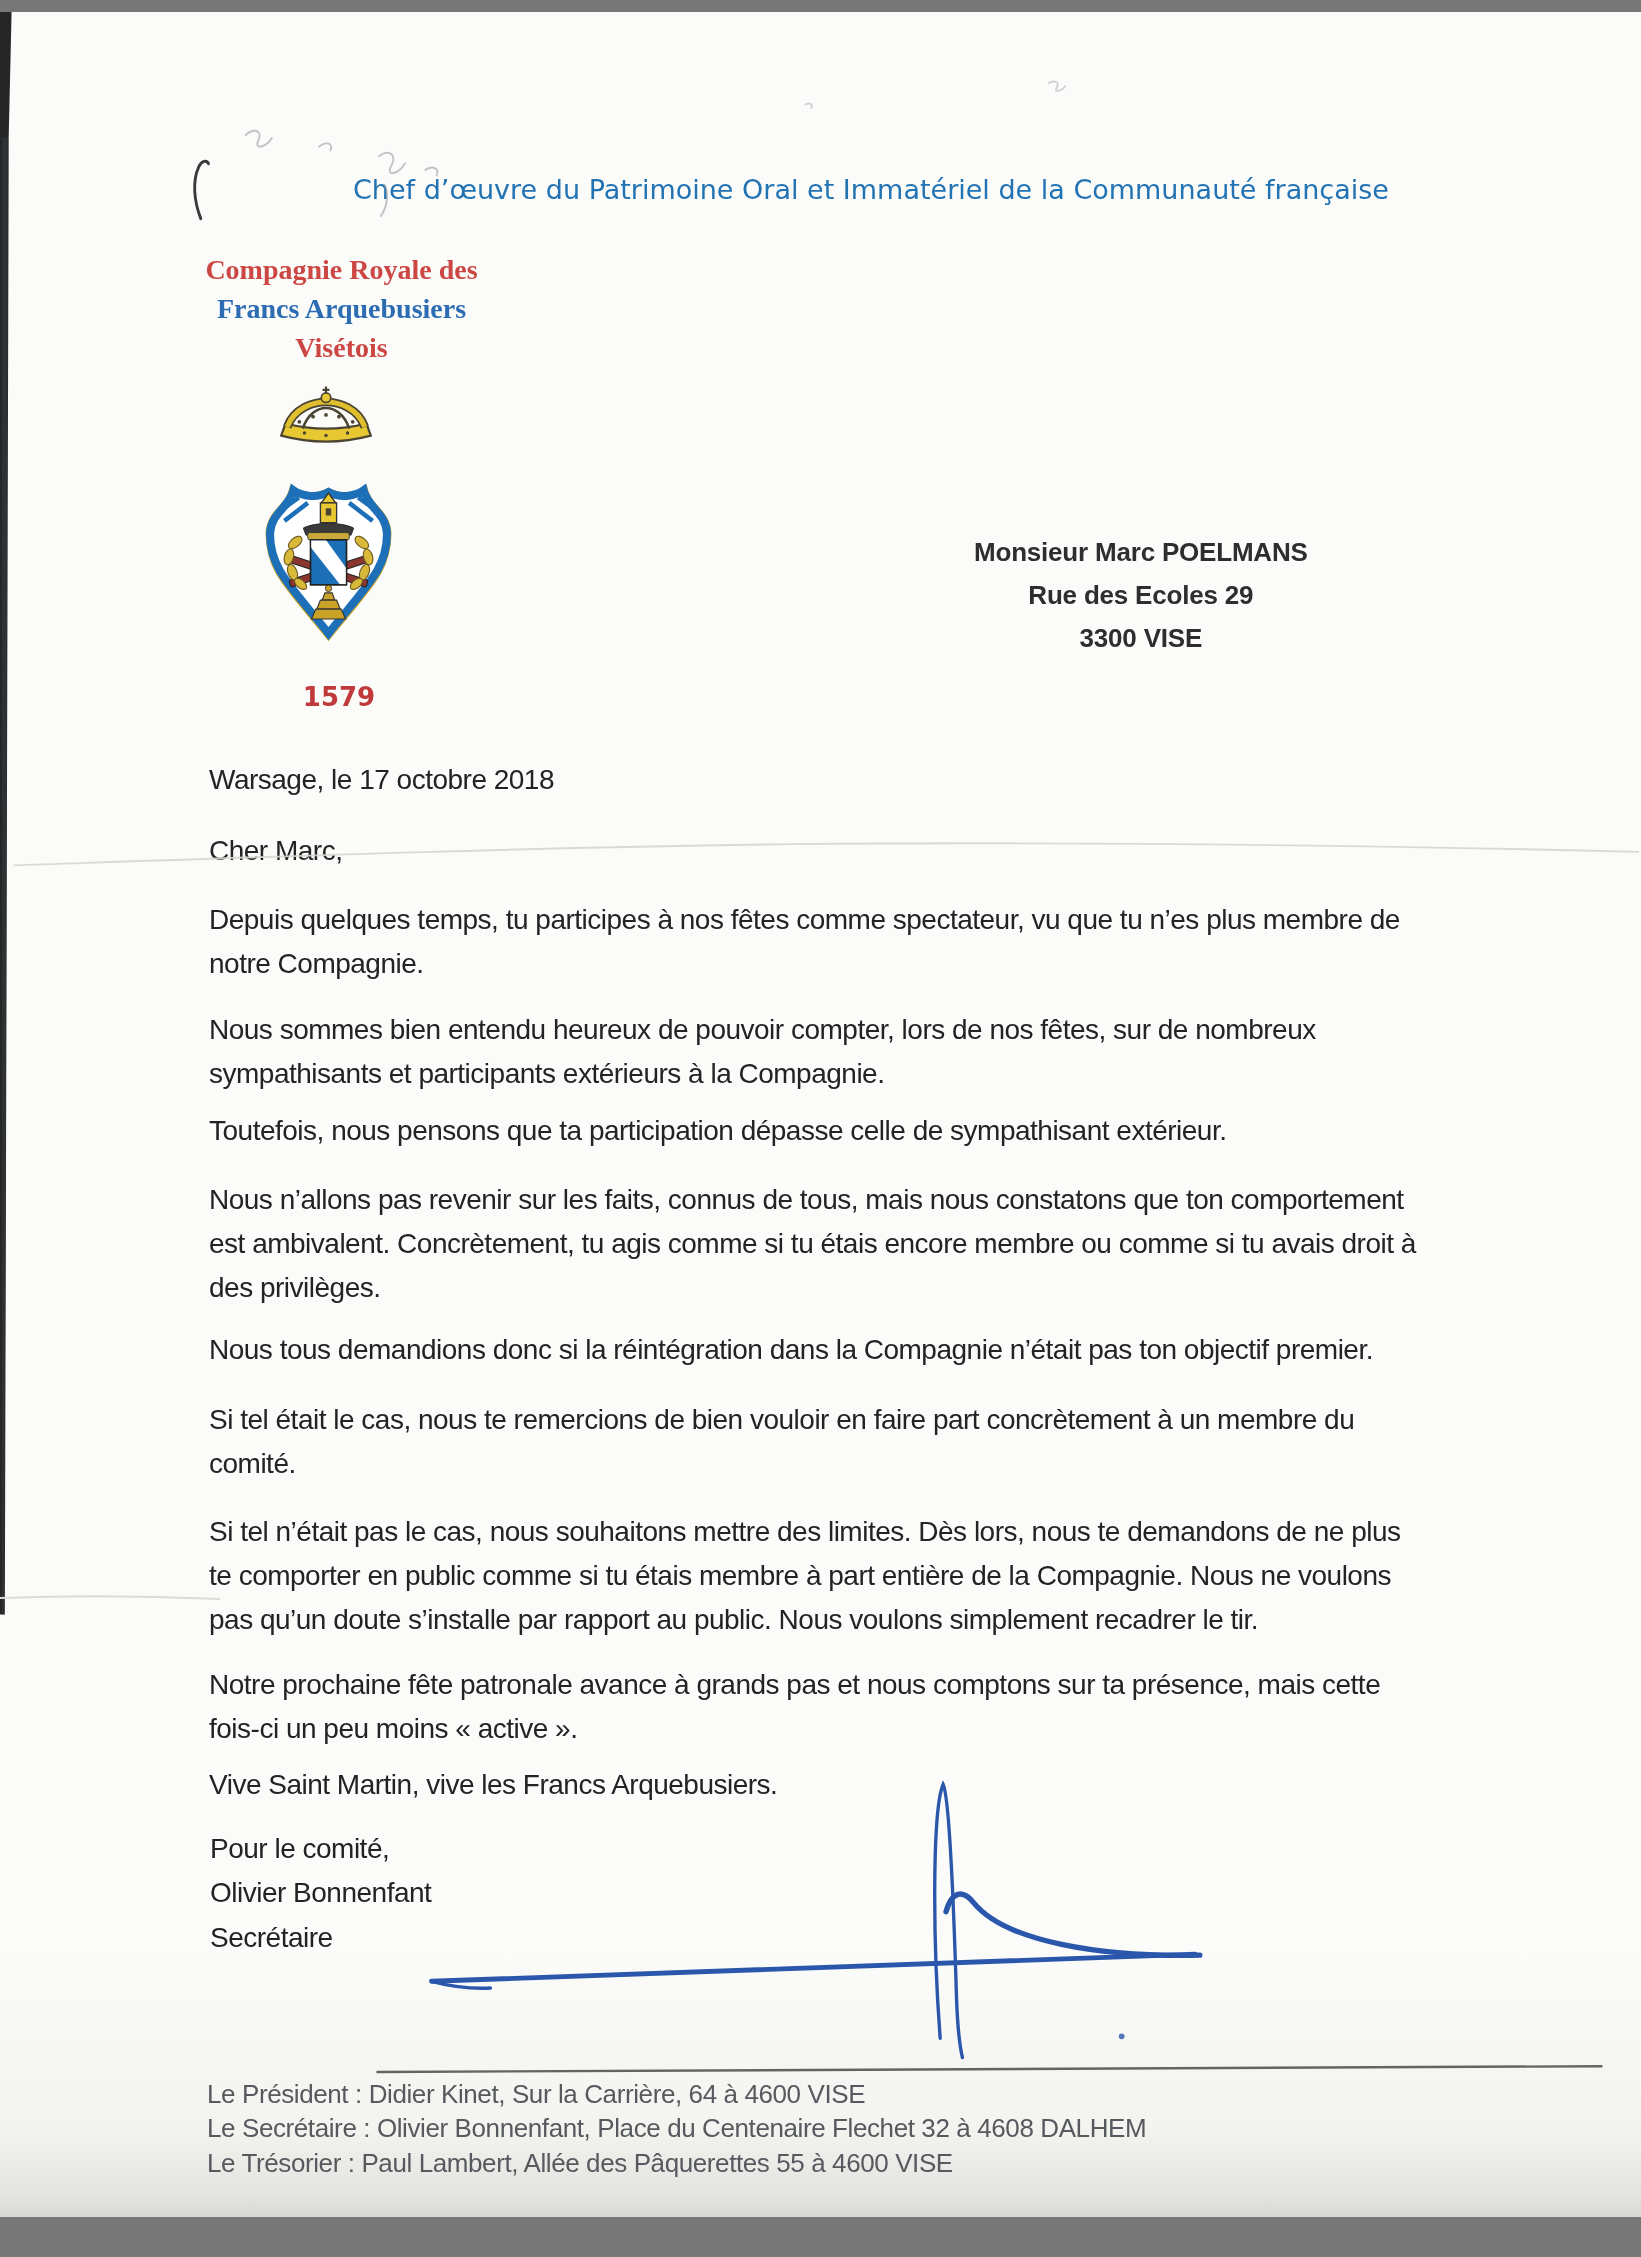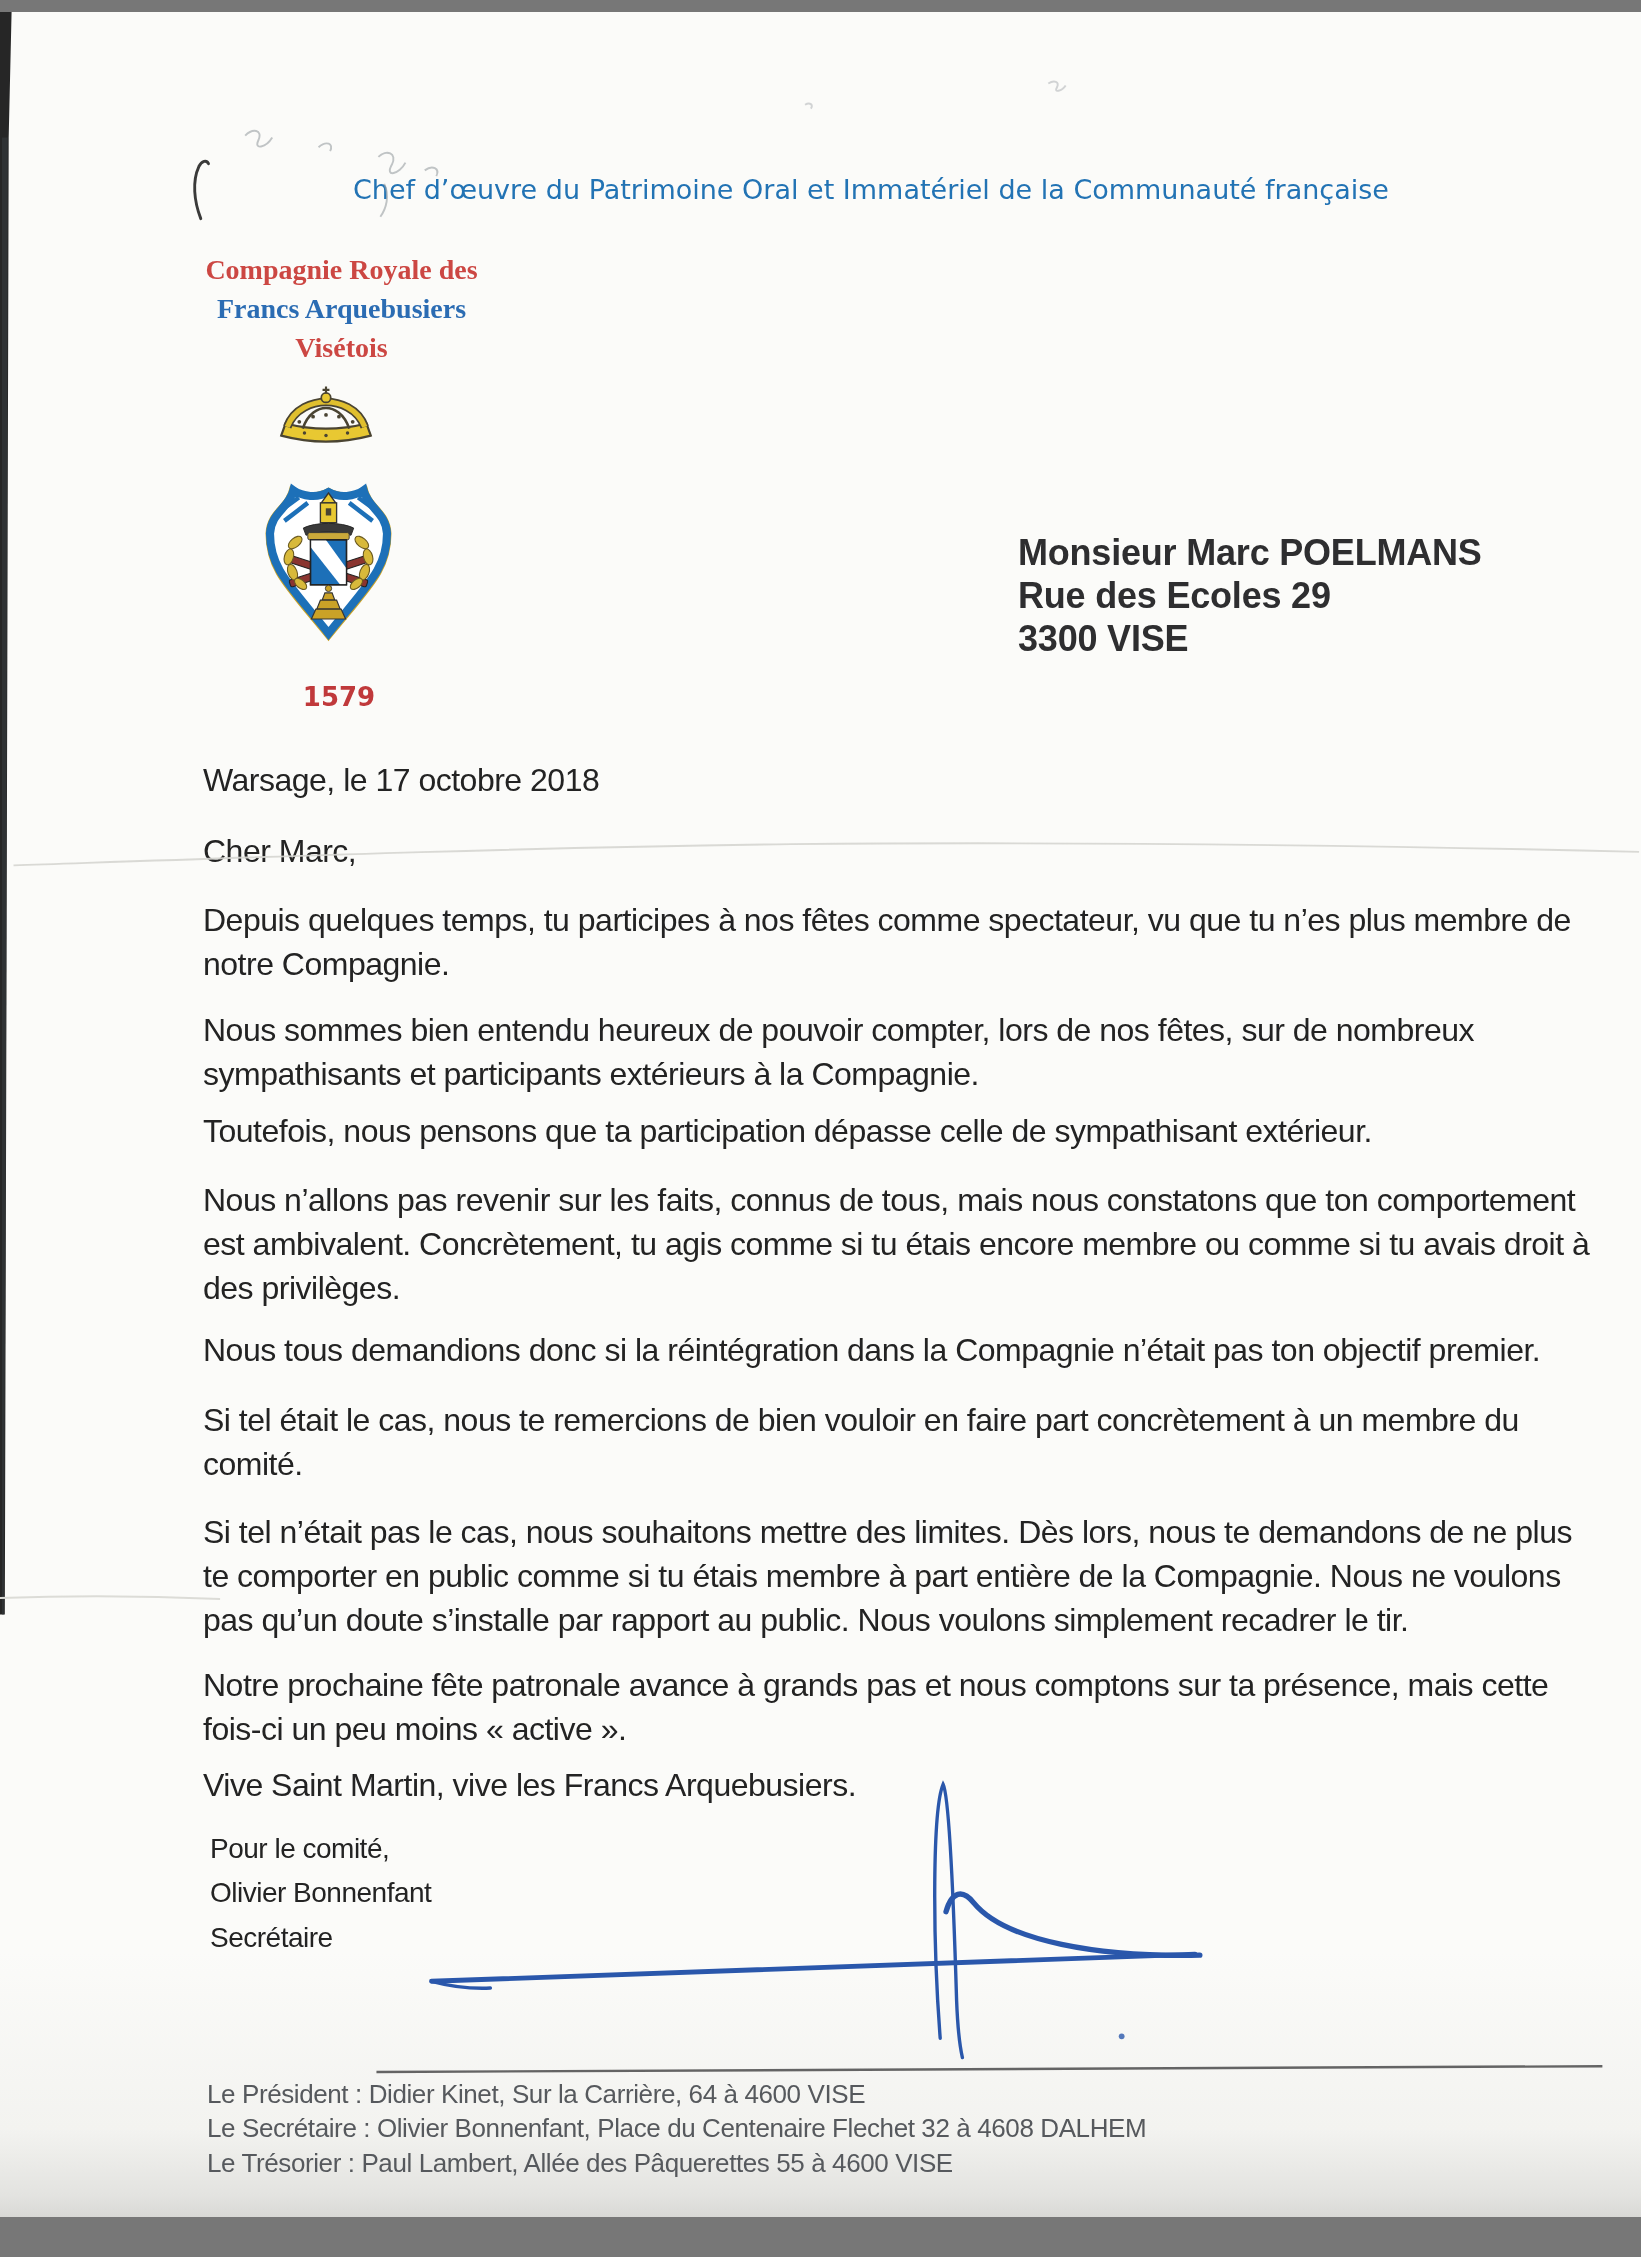--- a/index.html
+++ b/index.html
@@ -20,23 +20,23 @@
     font-size:27px;color:#2273b4;letter-spacing:0px;
   }
   
   .brand{left:153px;top:238px;width:377px;text-align:center;
     font-family:Liberation Serif, serif;font-weight:700;font-size:28px;line-height:39px;}
   .brand .l1,.brand .l3{color:#cc4743;}
   .brand .l2{color:#2b6cb3;}
   .year{left:286px;top:670px;width:106px;text-align:center;
     font-family:"DejaVu Sans",sans-serif;font-weight:700;font-size:26px;color:#c0393b;}
   
-  .recipient{left:1018px;top:519px;font-weight:700;font-size:36px;line-height:43px;color:#2e2e30;letter-spacing:-0.2px;}
+  .recipient{left:974px;top:519px;font-weight:700;font-size:26px;line-height:43px;color:#2e2e30;letter-spacing:-0.2px;text-align:center;}
   
-  .body-text{left:203px;font-size:32px;line-height:44px;letter-spacing:-0.5px;
+  .body-text{left:209px;font-size:28px;line-height:44px;letter-spacing:-0.5px;
     white-space:pre-line;color:#232323;}
   .closing-line{left:210px;font-size:28px;letter-spacing:-0.5px;color:#232323;}
   
   .footer-line{left:207px;font-size:26px;letter-spacing:-0.4px;color:#56595d;}
   svg{display:block;}
   .overlay{left:0;top:0;width:1641px;height:2257px;pointer-events:none;}
 </style>
 </head>
 <body>
 

